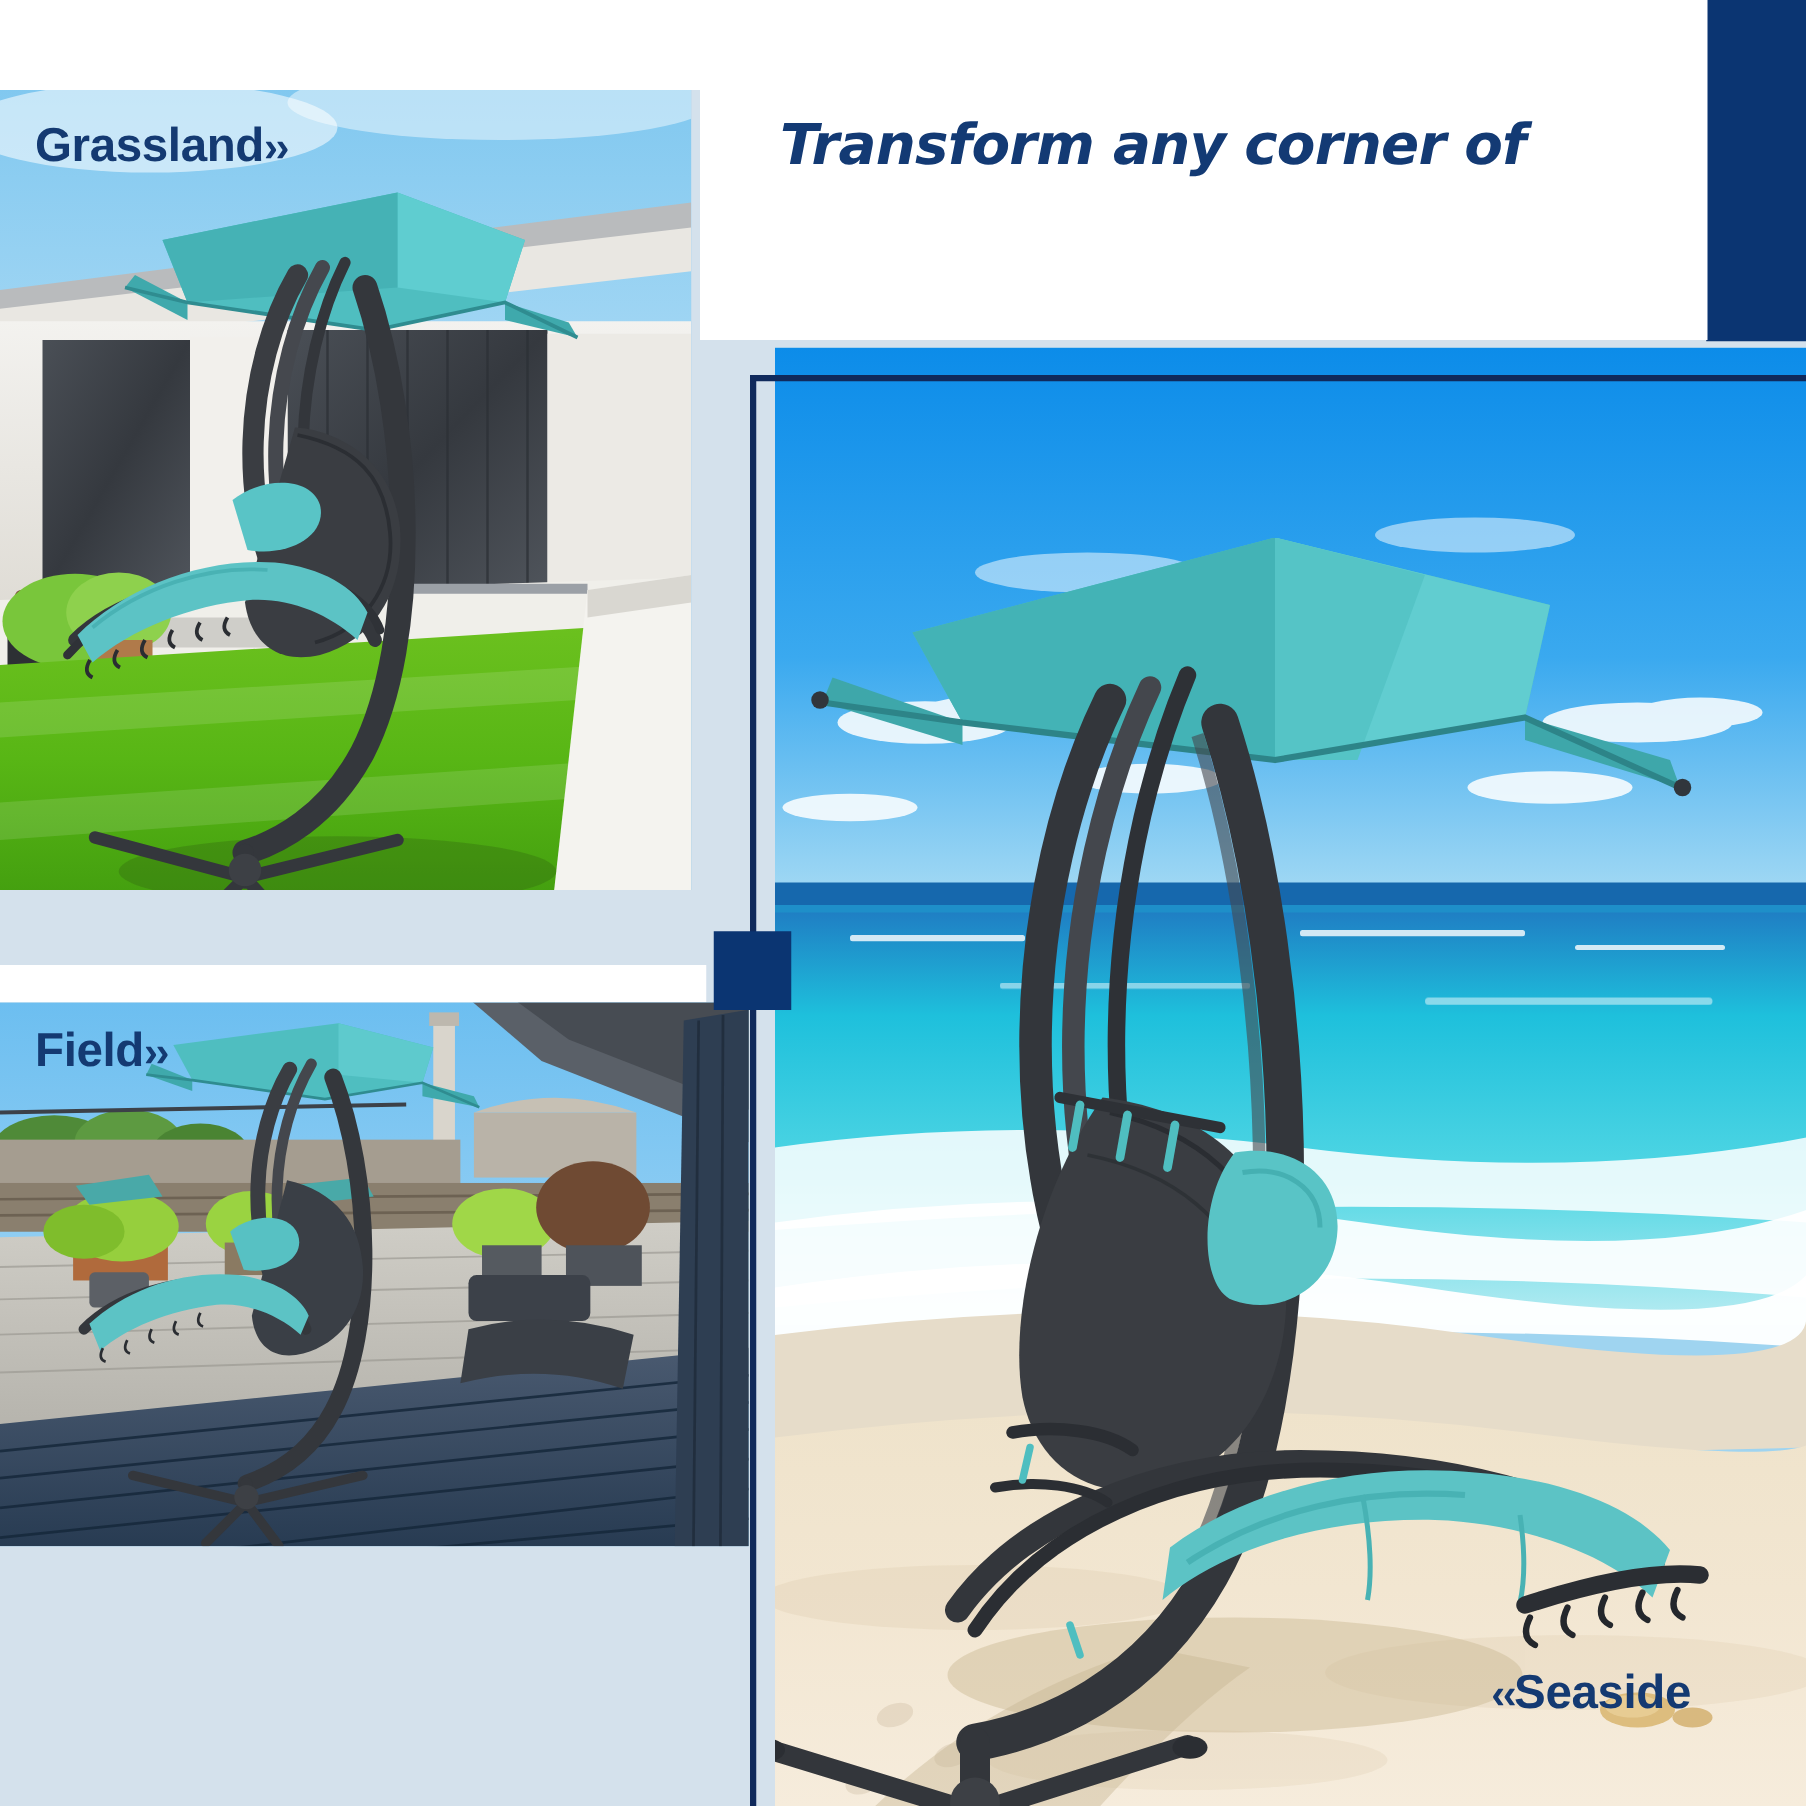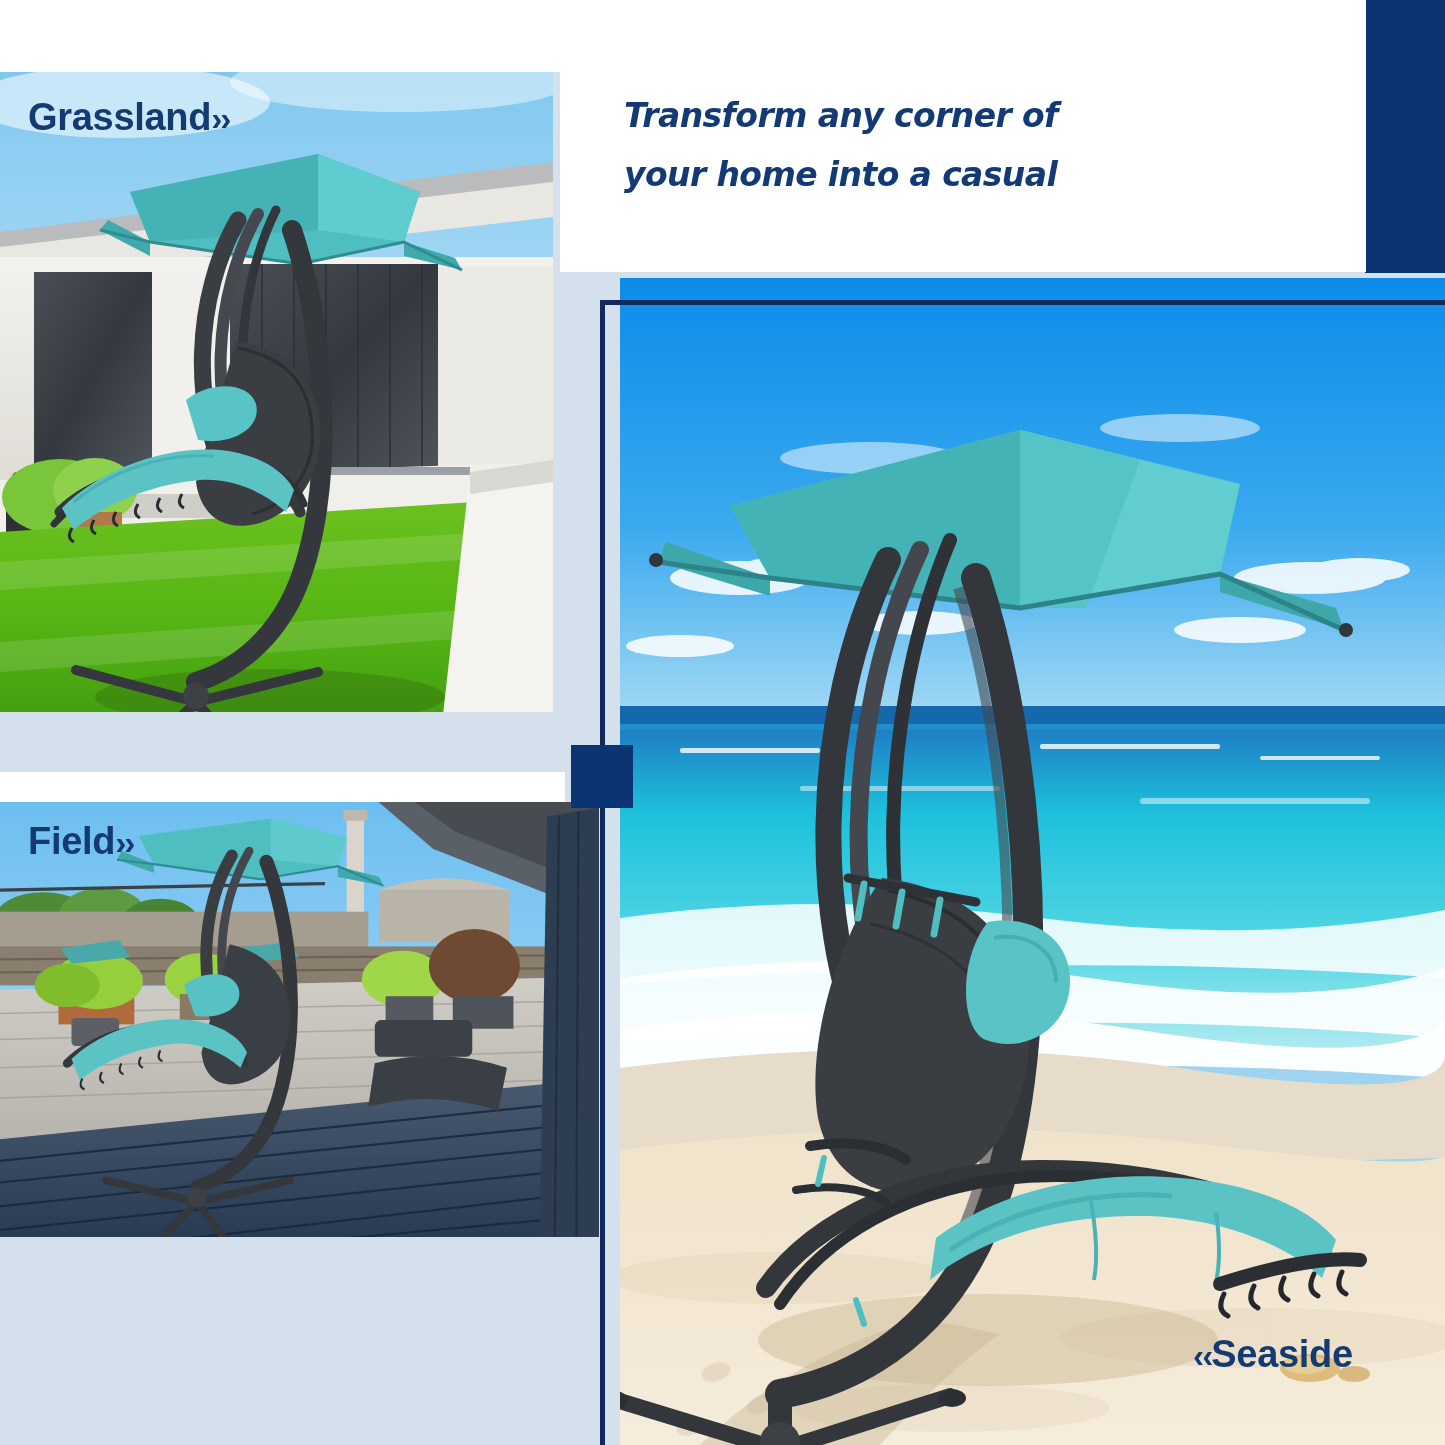--- a/index.html
+++ b/index.html
@@ -24,42 +24,42 @@
     position:absolute;z-index:40;
     color:#143a72;font-weight:bold;
     letter-spacing:-0.3px;white-space:nowrap;
   }
   .caption .chev{letter-spacing:-2px;font-size:0.88em;display:inline-block;}
 
   
   #headline{
     position:absolute;z-index:45;
     color:#133a74;font-weight:bold;font-style:italic;
-    font-size:33px;line-height:59px;letter-spacing:-0.6px;
+    font-size:45px;line-height:59px;letter-spacing:-0.6px;
     font-family:"DejaVu Sans","Liberation Sans",sans-serif;
+    text-align:center;
   }
   #headline div{white-space:nowrap;}
 
   
   svg.scene-svg{width:100%;height:100%;display:block;}
 </style>
 </head>
 <body>
 
 <div id="stage">
 
   <div class="navy-block" style="left:1365px;top:0;width:80px;height:273px;"></div>
 
   <div class="white-head" style="left:560px;top:0;width:806px;height:272px;"></div>
   <div class="white-head" style="left:0;top:0;width:565px;height:72px;"></div>
   <div class="white-head" style="left:0;top:772px;width:565px;height:30px;"></div>
 
   <div id="headline" style="left:624px;top:86px;">
     <div>Transform any corner of</div>
-    <div>your home into a casual</div>
   </div>
 
   <div class="panel" style="left:0;top:72px;width:553px;height:640px;">
     <svg class="scene-svg" viewBox="0 0 553 700" preserveAspectRatio="xMidYMid slice">
       <defs>
         <linearGradient id="gSky" x1="0" y1="0" x2="0" y2="1">
           <stop offset="0%" stop-color="#7cc6ef"></stop>
             <stop offset="60%" stop-color="#bfe3f7"></stop>
           <stop offset="100%" stop-color="#e2f1fb"></stop>
         </linearGradient>

